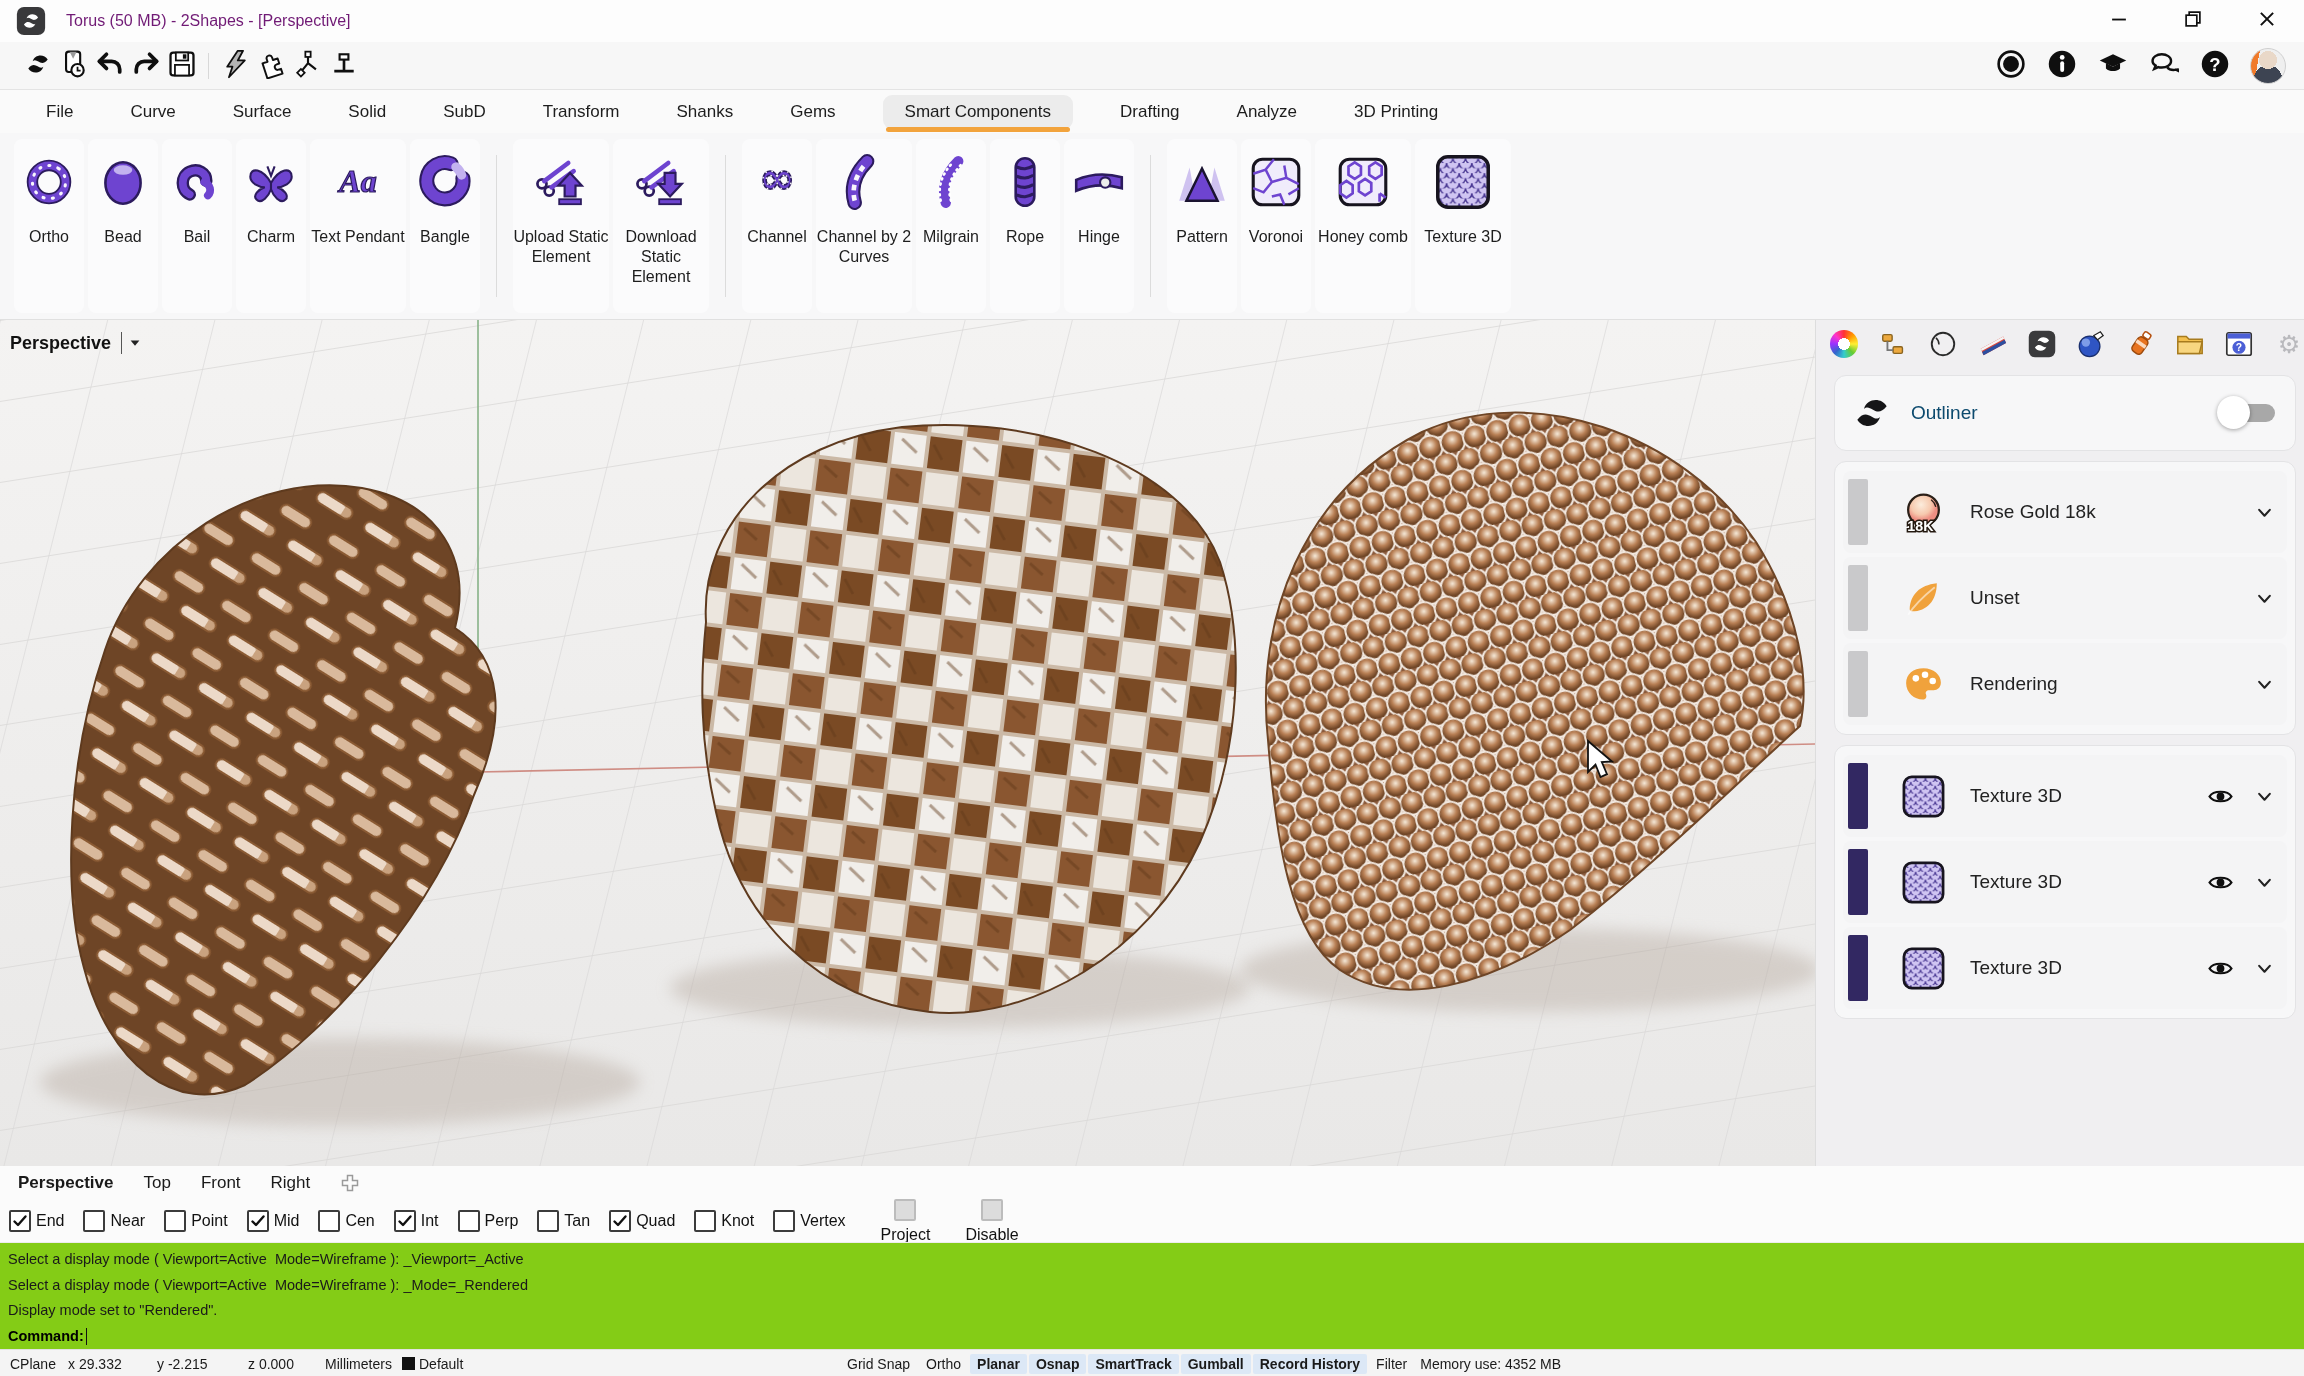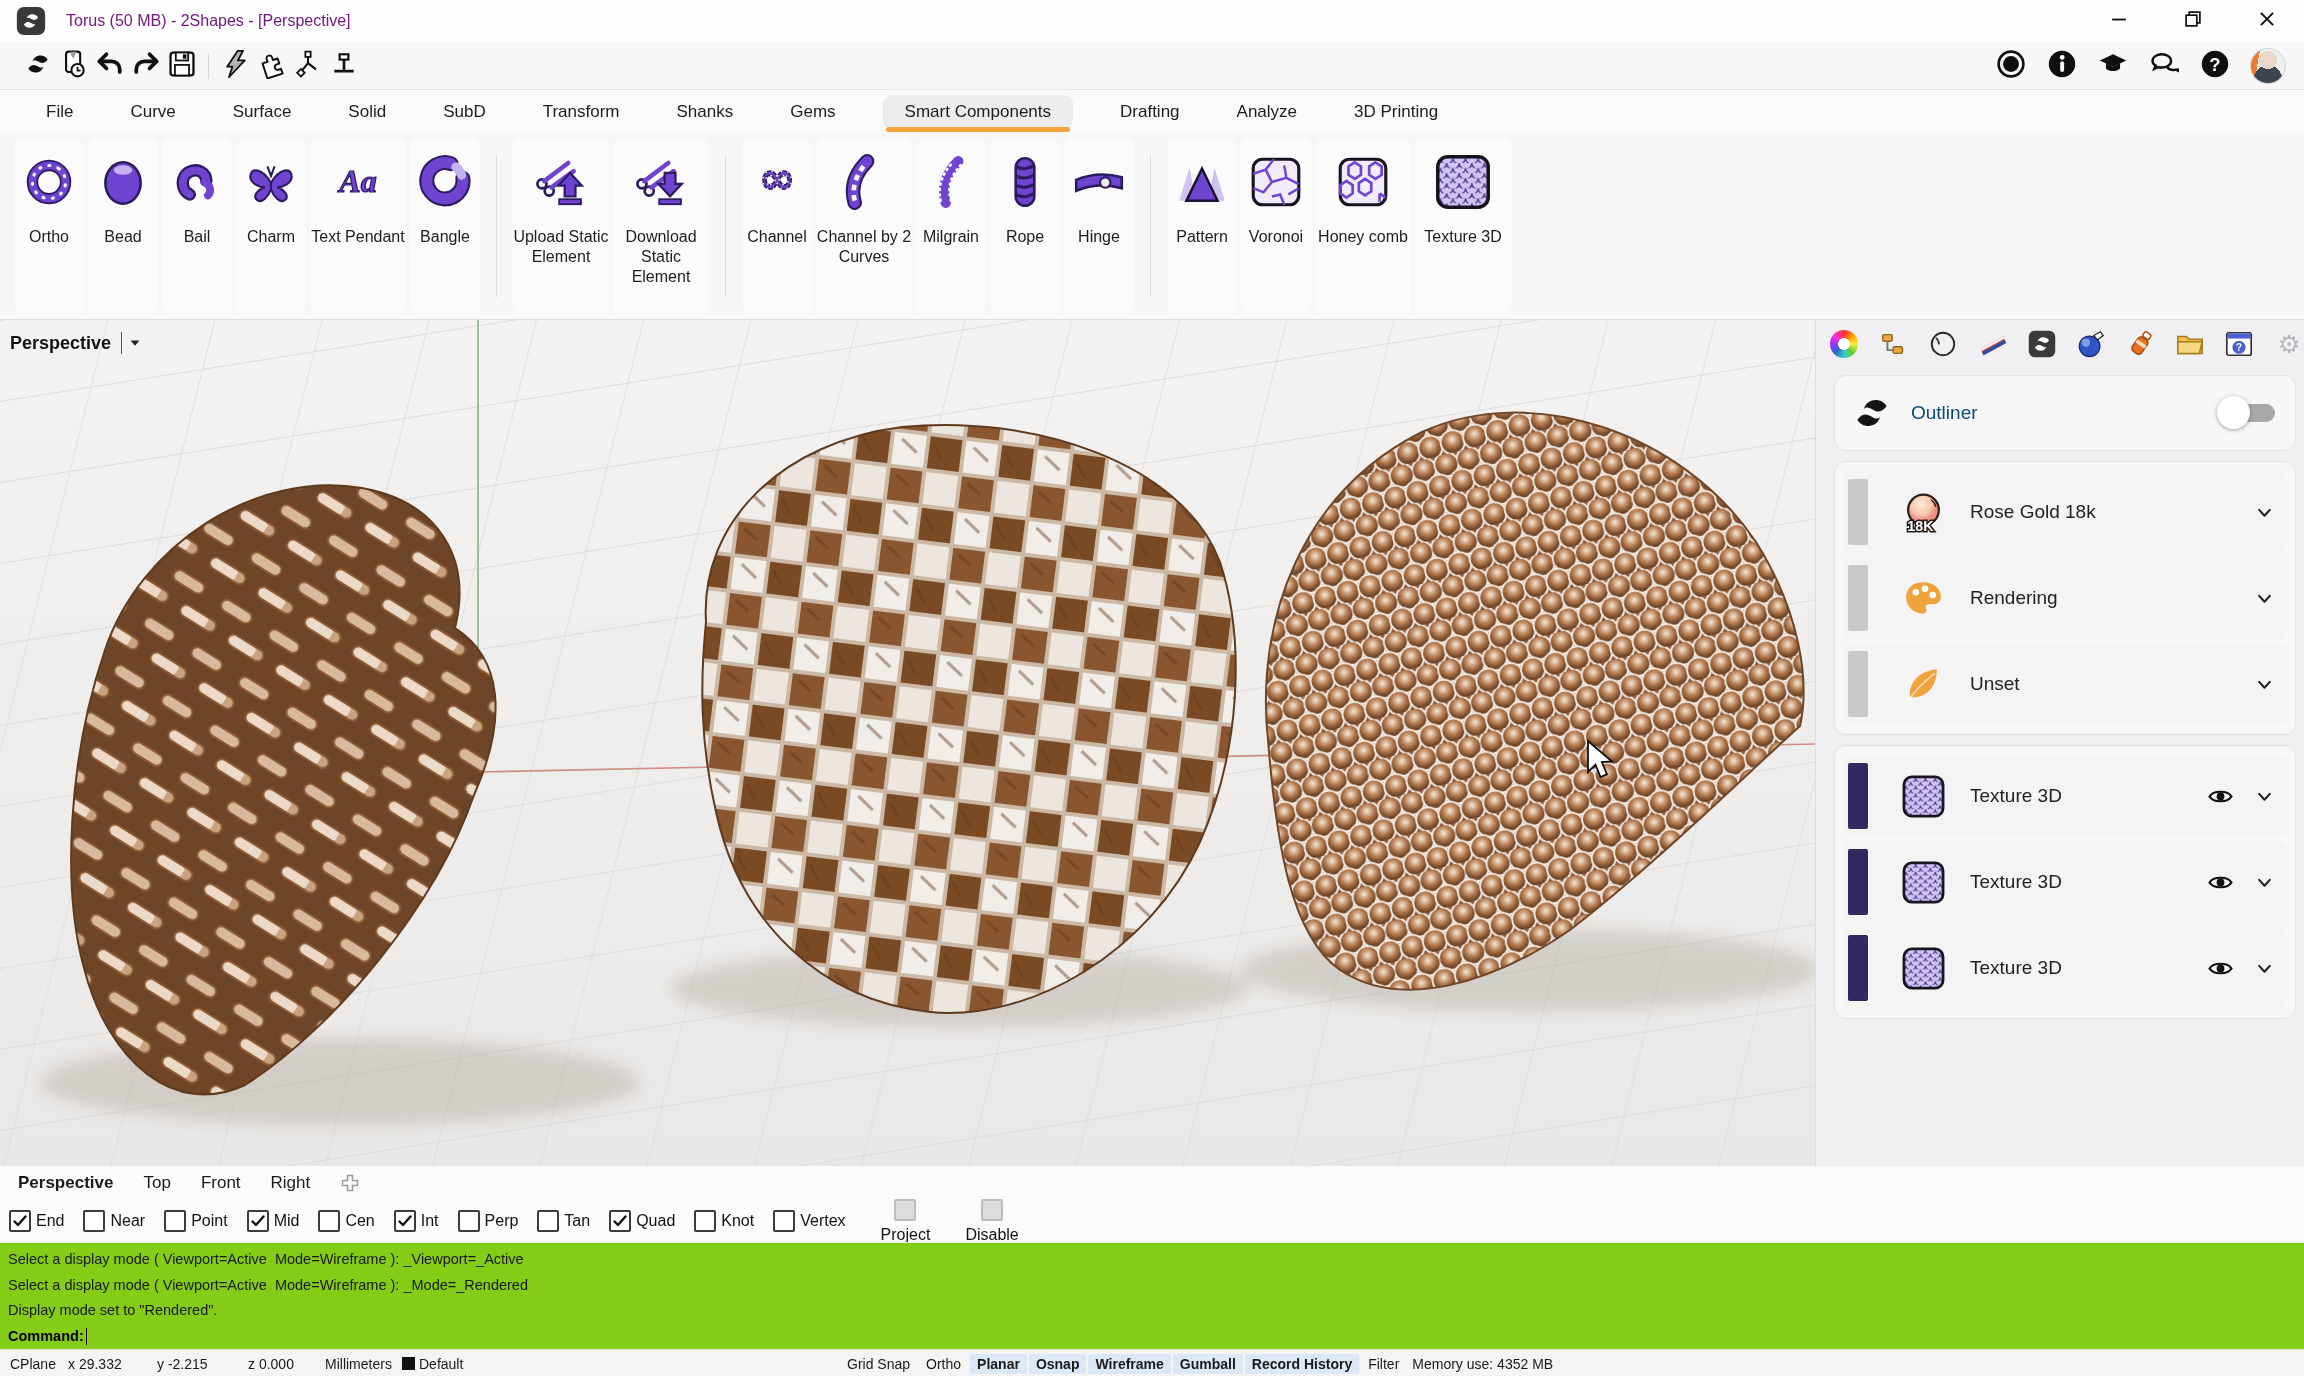--- a/index.html
+++ b/index.html
@@ -619,37 +619,37 @@
                 <text x="19" y="40" text-anchor="middle" font-size="14" font-weight="bold" fill="#fff" stroke="#23180f" stroke-width="3" paint-order="stroke" font-family="Liberation Sans, sans-serif">18K</text>
               </svg></span>
             <span class="llabel">Rose Gold 18k</span>
             <span class="lchev"><svg viewBox="0 0 16 16">
                 <path d="M3 5.5 8 11l5-5.5" fill="none" stroke="#222" stroke-width="2" stroke-linecap="round" stroke-linejoin="round"></path>
               </svg></span>
           </div>
           <div class="lrow">
             <span class="lbar" style="background: rgb(201, 201, 203);"></span>
             <span class="licon"><svg viewBox="0 0 44 44">
+                <path d="M35 7C18 9 9.5 18 8.5 32c0 0-.2 2.5 2.3 2.5C25.5 34.5 35 24 35 7z" fill="#f0a23c"></path>
+                <path d="M7 38C14 27 23 19 33 11" stroke="#fff" stroke-width="1.8" fill="none" opacity=".55"></path>
+              </svg></span>
+            <span class="llabel">Unset</span>
+            <span class="lchev"><svg viewBox="0 0 16 16">
+                <path d="M3 5.5 8 11l5-5.5" fill="none" stroke="#222" stroke-width="2" stroke-linecap="round" stroke-linejoin="round"></path>
+              </svg></span>
+          </div>
+          <div class="lrow">
+            <span class="lbar" style="background: rgb(201, 201, 203);"></span>
+            <span class="licon"><svg viewBox="0 0 44 44">
                 <path d="M22 6c10 0 17 6.5 17 14 0 5-3.5 7.5-7 7.5h-4.5c-2.5 0-4 1.8-3 4.2.8 2 .3 5-3.2 5C13 36.7 5 30 5 20.5 5 11.8 12 6 22 6z" fill="#f0a23c"></path>
                 <circle cx="14.5" cy="16" r="3.2" fill="#fff"></circle>
                 <circle cx="23.5" cy="12.5" r="3.2" fill="#fff"></circle>
                 <circle cx="31" cy="18.5" r="3.2" fill="#fff"></circle>
               </svg></span>
             <span class="llabel">Rendering</span>
-            <span class="lchev"><svg viewBox="0 0 16 16">
-                <path d="M3 5.5 8 11l5-5.5" fill="none" stroke="#222" stroke-width="2" stroke-linecap="round" stroke-linejoin="round"></path>
-              </svg></span>
-          </div>
-          <div class="lrow">
-            <span class="lbar" style="background: rgb(201, 201, 203);"></span>
-            <span class="licon"><svg viewBox="0 0 44 44">
-                <path d="M35 7C18 9 9.5 18 8.5 32c0 0-.2 2.5 2.3 2.5C25.5 34.5 35 24 35 7z" fill="#f0a23c"></path>
-                <path d="M7 38C14 27 23 19 33 11" stroke="#fff" stroke-width="1.8" fill="none" opacity=".55"></path>
-              </svg></span>
-            <span class="llabel">Unset</span>
             <span class="lchev"><svg viewBox="0 0 16 16">
                 <path d="M3 5.5 8 11l5-5.5" fill="none" stroke="#222" stroke-width="2" stroke-linecap="round" stroke-linejoin="round"></path>
               </svg></span>
           </div>
         </div>
         <div class="card layer-card">
           <div class="lrow">
             <span class="lbar" style="background: rgb(50, 40, 98);"></span>
             <span class="licon"><svg viewBox="0 0 46 46">
                 <defs>
@@ -830,19 +830,19 @@
       <span class="sb-item" style="width: 70px;">
         <span class="sb-swatch" style="background: rgb(17, 17, 17);"></span>
         <span>Default</span>
       </span>
     </div>
   <div class="sb-right">
       <span class="sb-toggle" style="--hl: #dce8f6;">Grid Snap</span>
       <span class="sb-toggle" style="--hl: #dce8f6;">Ortho</span>
       <span class="sb-toggle active" style="--hl: #dce8f6;">Planar</span>
       <span class="sb-toggle active" style="--hl: #dce8f6;">Osnap</span>
-      <span class="sb-toggle active" style="--hl: #dce8f6;">Wireframe</span>
+      <span class="sb-toggle active" style="--hl: #dce8f6;">SmartTrack</span>
       <span class="sb-toggle active" style="--hl: #dce8f6;">Gumball</span>
       <span class="sb-toggle active" style="--hl: #dce8f6;">Record History</span>
       <span class="sb-toggle" style="--hl: #dce8f6;">Filter</span>
       <span class="sb-mem">Memory use: 4352 MB</span>
     </div>
 </div>
 
 </body></html>

